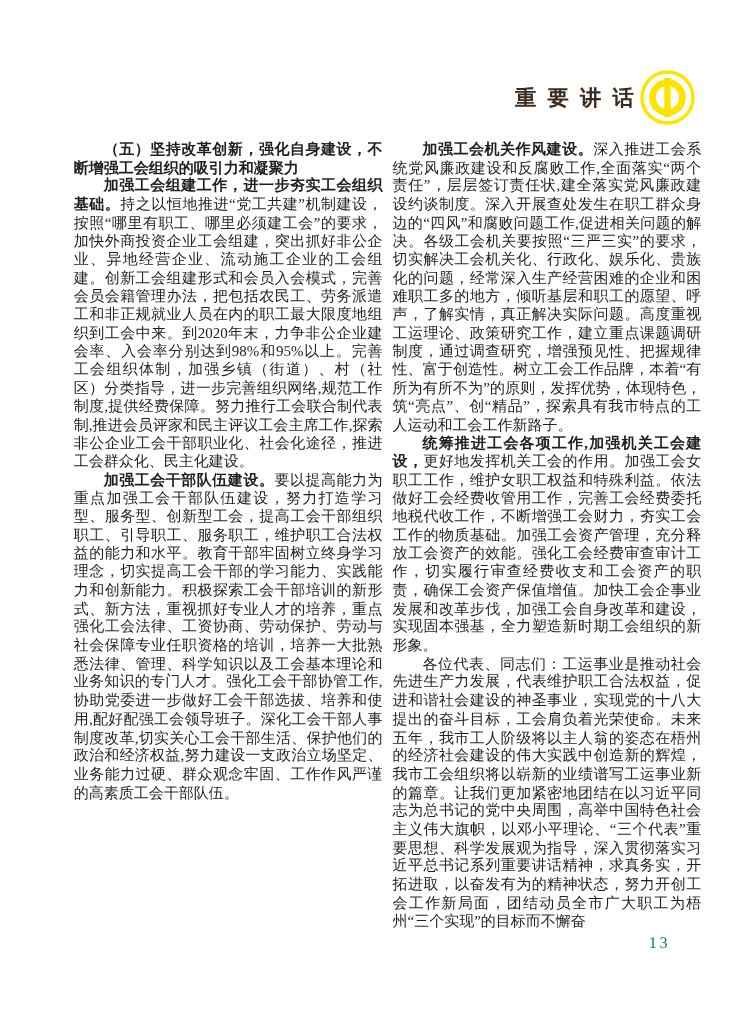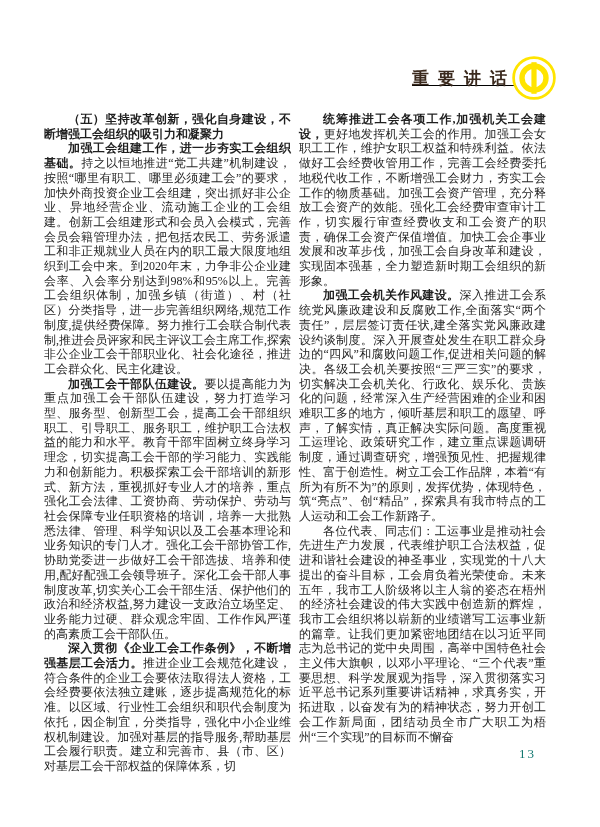--- a/index.html
+++ b/index.html
@@ -5,32 +5,32 @@
   html,body{margin:0;padding:0;background:#e8e8e8;}
   .page{
     position:relative;
     width:600px;height:827px;
     background:#ffffff;
     font-family:"Liberation Serif","DejaVu Serif",serif;
     overflow:hidden;
   }
   .header{
     position:absolute;top:56px;right:44px;
-    display:flex;align-items:center;text-decoration:underline;
+    display:flex;align-items:center;
   }
   .header-title{
     font-size:17px;font-weight:bold;
     letter-spacing:9px;
     color:#3b2a1e;
     margin-right:-4px;
     white-space:nowrap;
   }
   .emblem{display:block;}
   .content{
-    position:absolute;left:44px;top:112px;width:502px;
+    position:absolute;left:59px;top:112px;width:502px;
     display:flex;gap:8px;
   }
   .column{
     width:247px;
     font-size:12px;line-height:14.7px;
     color:#1f1f1f;
     text-align:justify;
     text-justify:inter-ideograph;
   }
   .column p{margin:0;padding:0;}
@@ -55,24 +55,23 @@
       <circle cx="22" cy="22" r="12" fill="none" stroke="#FFE400" stroke-width="5.4"></circle>
       <rect x="19.4" y="6.2" width="5.2" height="31.6" fill="#FFE400"></rect>
     </svg>
   </div>
 
   <div class="content">
     <div class="column">
         <p class="heading"><span>（五）坚持改革创新，强化自身建设，不断增强工会组织的吸引力和凝聚力</span></p>
         <p class="para"><span class="lead">加强工会组建工作，进一步夯实工会组织基础。</span><span>持之以恒地推进“党工共建”机制建设，按照“哪里有职工、哪里必须建工会”的要求，加快外商投资企业工会组建，突出抓好非公企业、异地经营企业、流动施工企业的工会组建。创新工会组建形式和会员入会模式，完善会员会籍管理办法，把包括农民工、劳务派遣工和非正规就业人员在内的职工最大限度地组织到工会中来。到2020年末，力争非公企业建会率、入会率分别达到98%和95%以上。完善工会组织体制，加强乡镇（街道）、村（社区）分类指导，进一步完善组织网络,规范工作制度,提供经费保障。努力推行工会联合制代表制,推进会员评家和民主评议工会主席工作,探索非公企业工会干部职业化、社会化途径，推进工会群众化、民主化建设。</span></p>
         <p class="para"><span class="lead">加强工会干部队伍建设。</span><span>要以提高能力为重点加强工会干部队伍建设，努力打造学习型、服务型、创新型工会，提高工会干部组织职工、引导职工、服务职工，维护职工合法权益的能力和水平。教育干部牢固树立终身学习理念，切实提高工会干部的学习能力、实践能力和创新能力。积极探索工会干部培训的新形式、新方法，重视抓好专业人才的培养，重点强化工会法律、工资协商、劳动保护、劳动与社会保障专业任职资格的培训，培养一大批熟悉法律、管理、科学知识以及工会基本理论和业务知识的专门人才。强化工会干部协管工作,协助党委进一步做好工会干部选拔、培养和使用,配好配强工会领导班子。深化工会干部人事制度改革,切实关心工会干部生活、保护他们的政治和经济权益,努力建设一支政治立场坚定、业务能力过硬、群众观念牢固、工作作风严谨的高素质工会干部队伍。</span></p>
-        <p class="para"><span class="lead">深入贯彻《企业工会工作条例》，不断增强基层工会活力。</span><span>推进企业工会规范化建设，符合条件的企业工会要依法取得法人资格，工会经费要依法独立建账，逐步提高规范化的标准。以区域、行业性工会组织和职代会制度为依托，因企制宜，分类指导，强化中小企业维权机制建设。加强对基层的指导服务,帮助基层工会履行职责。建立和完善市、县（市、区）对基层工会干部权益的保障体系，切</span></p>
       </div>
     <div class="column">
+        <p class="para"><span class="lead">加强工会机关作风建设。</span><span>深入推进工会系统党风廉政建设和反腐败工作,全面落实“两个责任”，层层签订责任状,建全落实党风廉政建设约谈制度。深入开展查处发生在职工群众身边的“四风”和腐败问题工作,促进相关问题的解决。各级工会机关要按照“三严三实”的要求，切实解决工会机关化、行政化、娱乐化、贵族化的问题，经常深入生产经营困难的企业和困难职工多的地方，倾听基层和职工的愿望、呼声，了解实情，真正解决实际问题。高度重视工运理论、政策研究工作，建立重点课题调研制度，通过调查研究，增强预见性、把握规律性、富于创造性。树立工会工作品牌，本着“有所为有所不为”的原则，发挥优势，体现特色，筑“亮点”、创“精品”，探索具有我市特点的工人运动和工会工作新路子。</span></p>
         <p class="para"><span class="lead">统筹推进工会各项工作,加强机关工会建设，</span><span>更好地发挥机关工会的作用。加强工会女职工工作，维护女职工权益和特殊利益。依法做好工会经费收管用工作，完善工会经费委托地税代收工作，不断增强工会财力，夯实工会工作的物质基础。加强工会资产管理，充分释放工会资产的效能。强化工会经费审查审计工作，切实履行审查经费收支和工会资产的职责，确保工会资产保值增值。加快工会企事业发展和改革步伐，加强工会自身改革和建设，实现固本强基，全力塑造新时期工会组织的新形象。</span></p>
-        <p class="para"><span class="lead">加强工会机关作风建设。</span><span>深入推进工会系统党风廉政建设和反腐败工作,全面落实“两个责任”，层层签订责任状,建全落实党风廉政建设约谈制度。深入开展查处发生在职工群众身边的“四风”和腐败问题工作,促进相关问题的解决。各级工会机关要按照“三严三实”的要求，切实解决工会机关化、行政化、娱乐化、贵族化的问题，经常深入生产经营困难的企业和困难职工多的地方，倾听基层和职工的愿望、呼声，了解实情，真正解决实际问题。高度重视工运理论、政策研究工作，建立重点课题调研制度，通过调查研究，增强预见性、把握规律性、富于创造性。树立工会工作品牌，本着“有所为有所不为”的原则，发挥优势，体现特色，筑“亮点”、创“精品”，探索具有我市特点的工人运动和工会工作新路子。</span></p>
         <p class="para"><span>各位代表、同志们：工运事业是推动社会先进生产力发展，代表维护职工合法权益，促进和谐社会建设的神圣事业，实现党的十八大提出的奋斗目标，工会肩负着光荣使命。未来五年，我市工人阶级将以主人翁的姿态在梧州的经济社会建设的伟大实践中创造新的辉煌，我市工会组织将以崭新的业绩谱写工运事业新的篇章。让我们更加紧密地团结在以习近平同志为总书记的党中央周围，高举中国特色社会主义伟大旗帜，以邓小平理论、“三个代表”重要思想、科学发展观为指导，深入贯彻落实习近平总书记系列重要讲话精神，求真务实，开拓进取，以奋发有为的精神状态，努力开创工会工作新局面，团结动员全市广大职工为梧州“三个实现”的目标而不懈奋</span></p>
       </div>
   </div>
 
   <div class="page-number">13</div>
 
 </div>
 
 </body></html>

